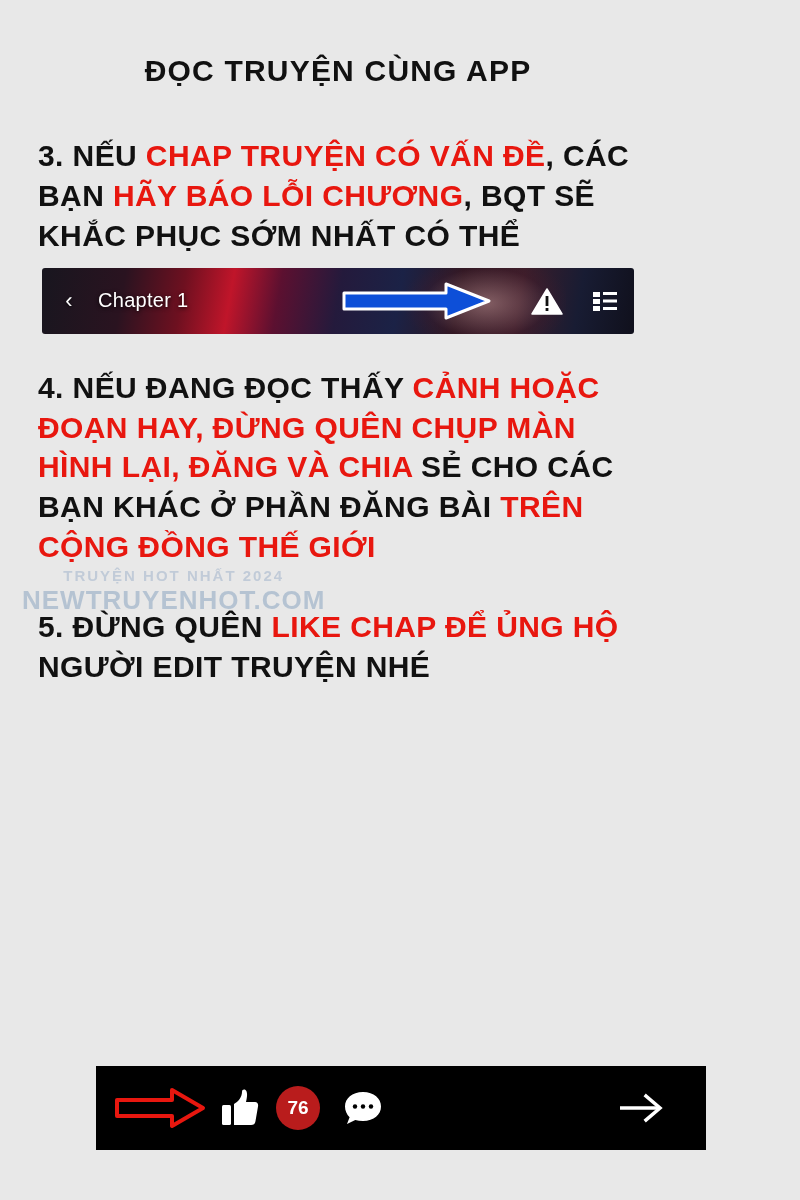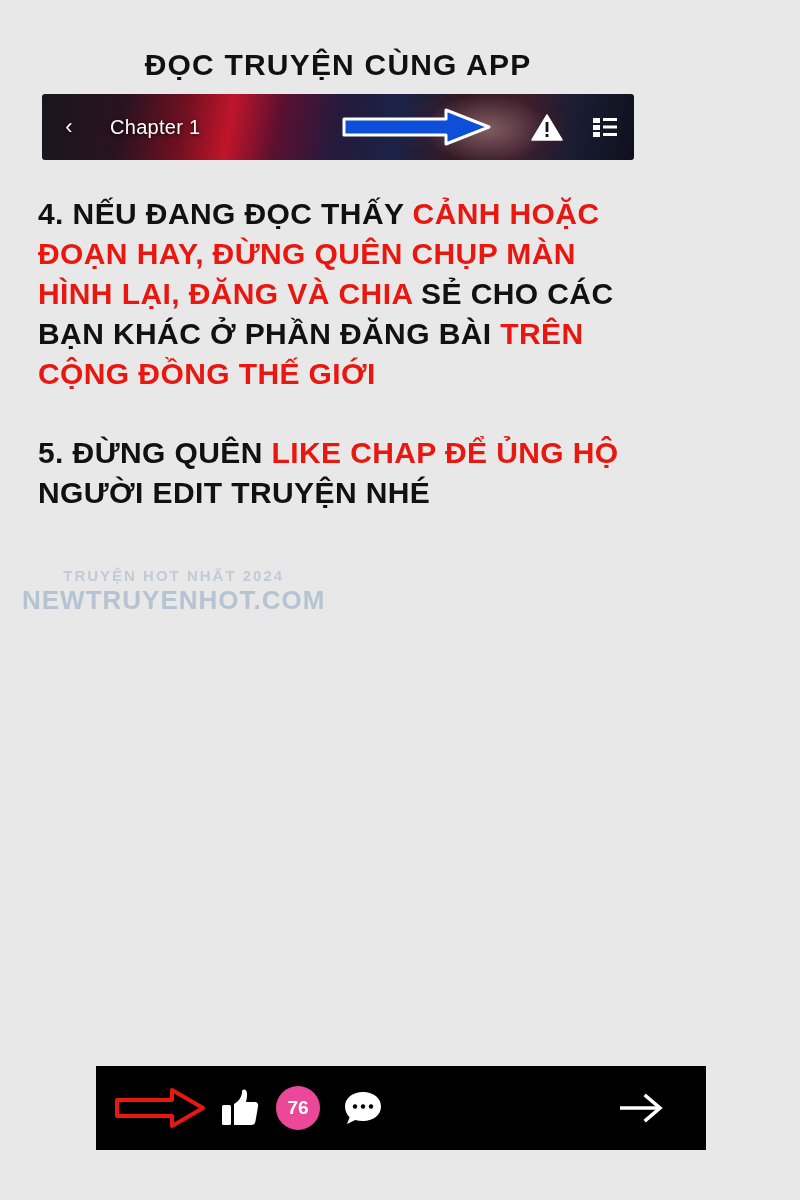--- a/index.html
+++ b/index.html
@@ -13,21 +13,21 @@
     font-family: "Liberation Sans", sans-serif;
     color: #1a1a1a;
     overflow: hidden;
     position: relative;
   }
   .page {
     width: 676px;
     height: 1200px;
     position: relative;
     box-sizing: border-box;
-    padding: 0 38px;
+    padding: 6px 38px;
   }
   .title {
     text-align: center;
     font-size: 30px;
     font-weight: bold;
     letter-spacing: 1.2px;
     padding-top: 48px;
     text-transform: uppercase;
     color: #111;
   }
@@ -92,21 +92,21 @@
     font-weight: normal;
     width: 26px;
     text-align: center;
     text-shadow: 0 1px 3px rgba(0,0,0,.8);
   }
   .tb-chapter {
     color: #fff;
     font-size: 20px;
     font-weight: normal;
     letter-spacing: 0.3px;
-    margin-left: 28px;
+    margin-left: 16px;
     text-transform: none;
     text-shadow: 0 1px 4px rgba(0,0,0,.9);
   }
   .tb-spacer { flex: 1; }
   .tb-warn {
     position: relative;
     width: 34px;
     height: 34px;
     margin-right: 26px;
     display: flex;
@@ -157,21 +157,21 @@
   }
   .thumb-icon {
     width: 40px;
     height: 42px;
     margin-right: 16px;
   }
   .like-count {
     width: 44px;
     height: 44px;
     border-radius: 50%;
-    background: #ec4899;
+    background: #b91c1c;
     color: #fff;
     font-size: 19px;
     font-weight: bold;
     display: flex;
     align-items: center;
     justify-content: center;
     margin-right: 22px;
   }
   .comment-icon { width: 42px; height: 38px; }
   .bottom-spacer { flex: 1; }
@@ -179,20 +179,23 @@
 </style>
 </head>
 <body>
 
 <div class="page">
 
   <div class="title">ĐỌC TRUYỆN CÙNG APP</div>
 
 
 
+  <div class="block b3">
+    <span>3. </span><span>NẾU </span><span class="red">CHAP TRUYỆN CÓ VẤN ĐỀ</span><span>, CÁC BẠN </span><span class="red">HÃY BÁO LỖI CHƯƠNG</span><span>, BQT SẼ KHẮC PHỤC SỚM NHẤT CÓ THỂ</span>
+  </div>
 
   <div class="watermark">
     <span class="wm-top">TRUYỆN HOT NHẤT 2024</span>
     <span>NEWTRUYENHOT.COM</span>
   </div>
 
   <div class="toolbar-shot">
     <div class="face-glow"></div>
     <div class="tb-inner">
       <div class="tb-back">‹</div>

